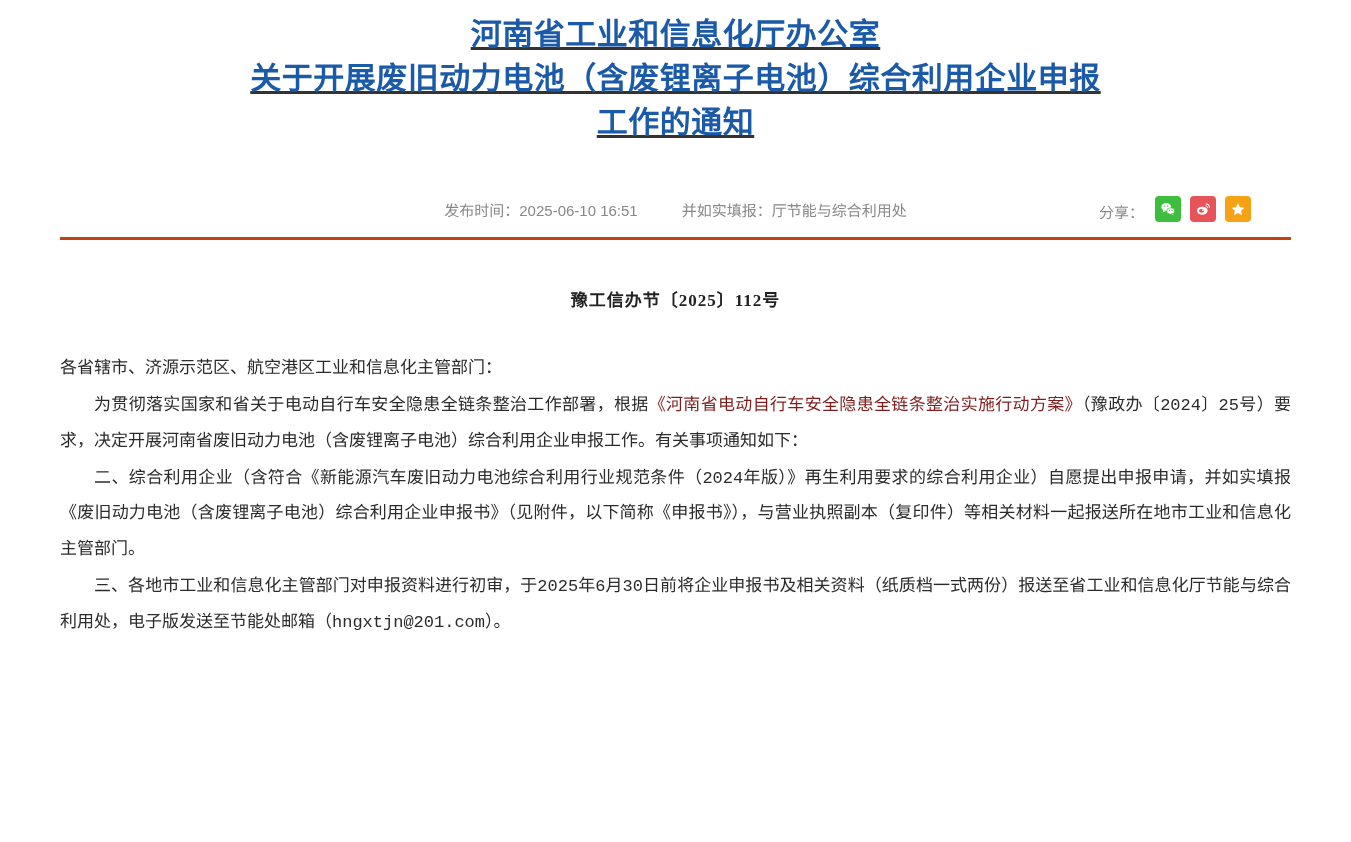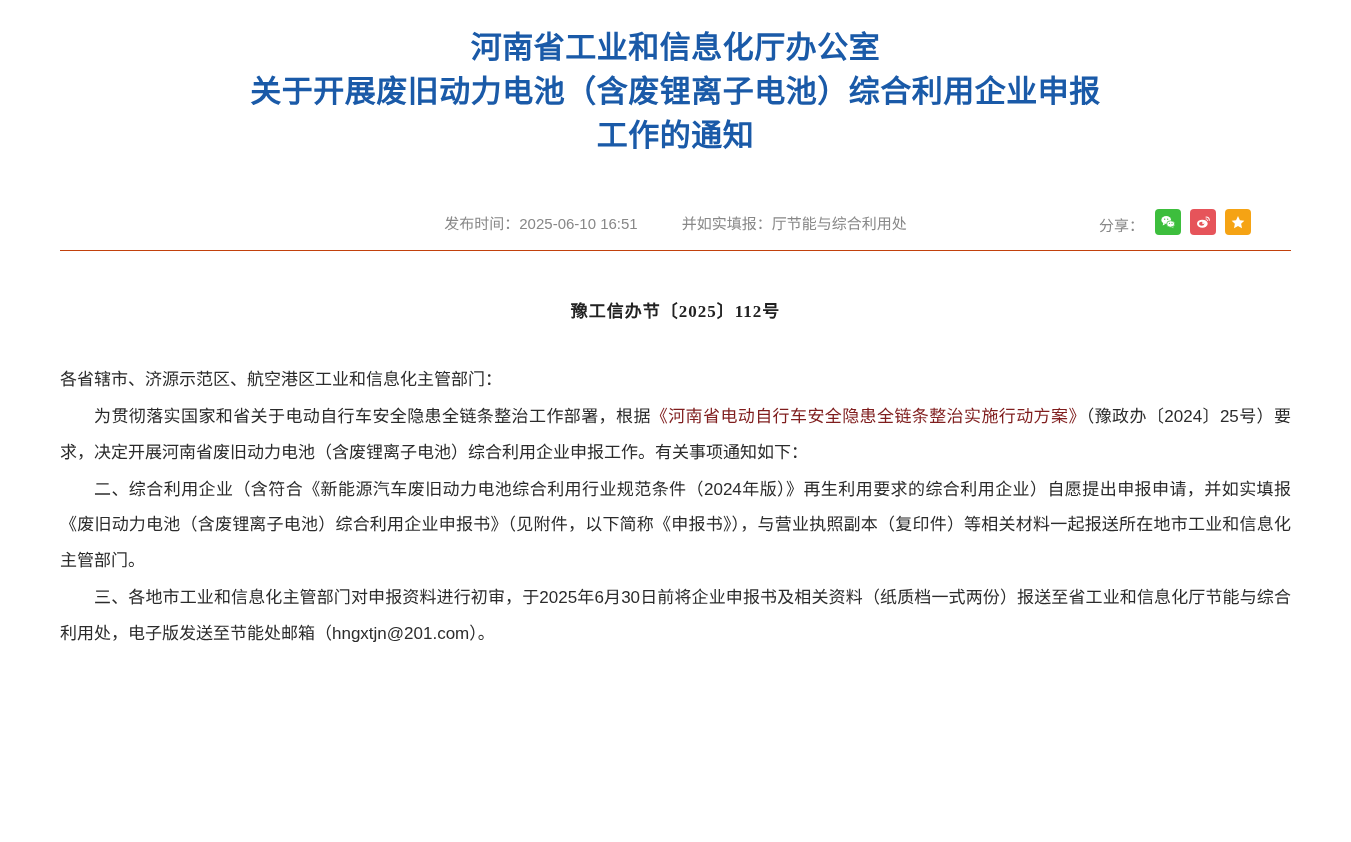--- a/index.html
+++ b/index.html
@@ -15,40 +15,41 @@
     color: #333333;
     -webkit-font-smoothing: antialiased;
   }
   .page {
     width: 1351px;
     margin: 0 auto;
     position: relative;
   }
   
   .title-block {
-    padding: 26px 100px 0 100px;
+    padding: 13px 100px 0 100px;
     text-align: center;
+    text-decoration: underline;
   }
   .doc-title {
     font-size: 31px;
     line-height: 1.42;
     font-weight: bold;
     color: #1a5aa8;
     letter-spacing: 0.5px;
     margin: 0;
   }
   
   .meta-row {
     margin: 36px 60px 0 60px;
     height: 56px;
     display: flex;
     align-items: center;
     justify-content: center;
     position: relative;
-    border-bottom: 1px solid #c2410c;
+    border-bottom: 3px solid #c2410c;
   }
   .meta-center {
     display: flex;
     align-items: center;
     gap: 44px;
     font-size: 15px;
     color: #888888;
   }
   .meta-item {
     white-space: nowrap;
@@ -95,20 +96,21 @@
     letter-spacing: 1px;
   }
 
   
   .doc-body {
     margin: 40px 60px 0 60px;
     font-size: 17px;
     line-height: 2.08;
     color: #2b2b2b;
     text-align: justify;
+    font-family: Liberation Mono, monospace;
   }
   .doc-body p {
     margin: 0 0 2px 0;
   }
   .p-indent {
     text-indent: 2em;
   }
   .doc-body a {
     color: #7f1d1d;
     text-decoration: none;

